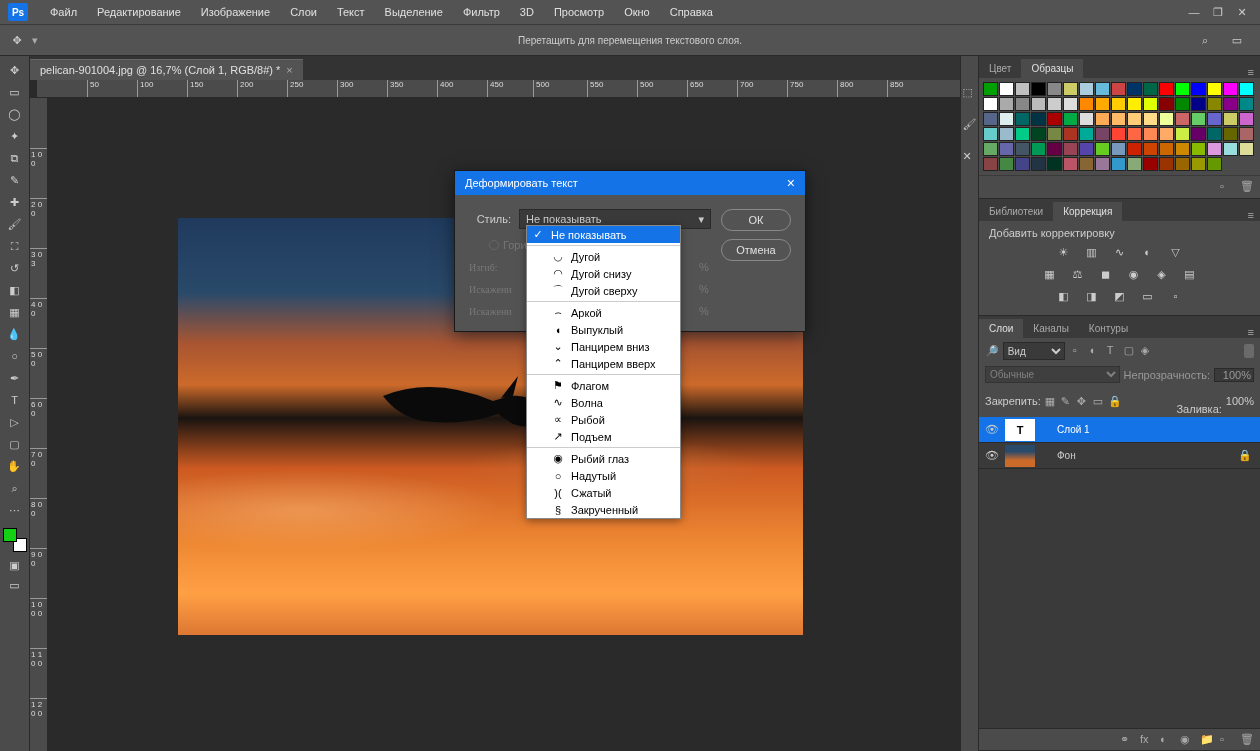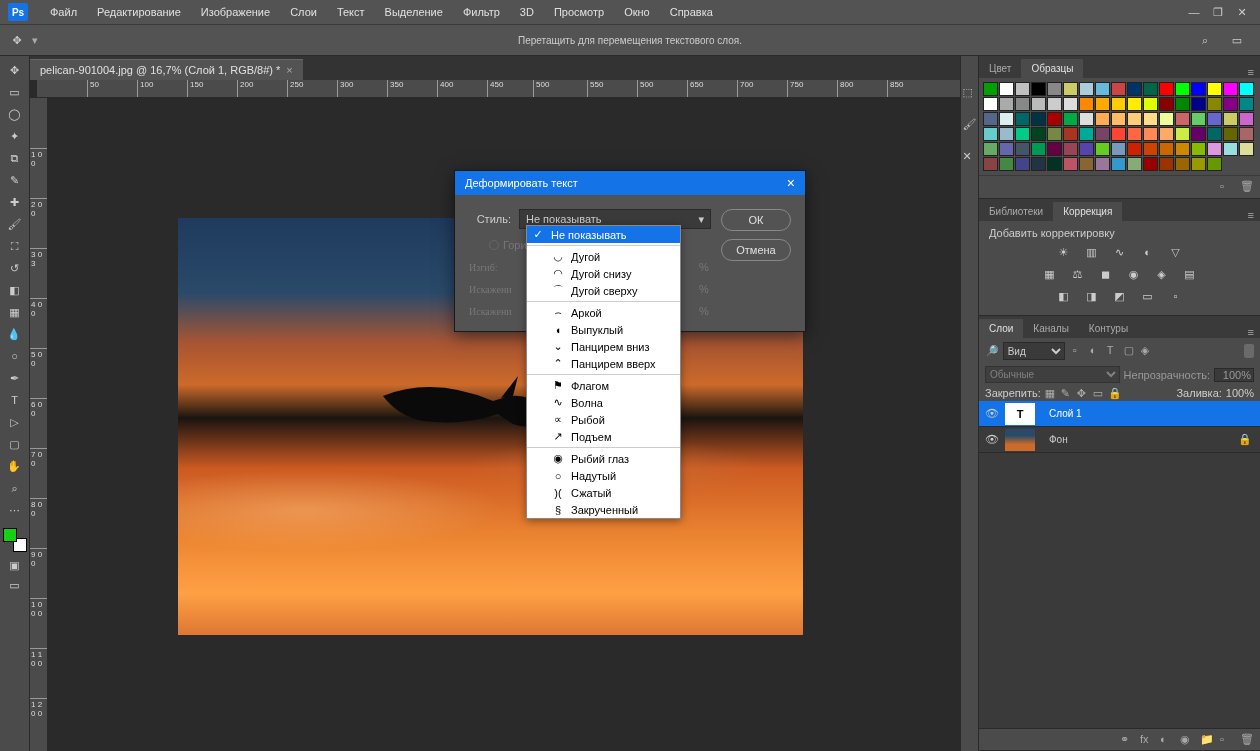--- a/index.html
+++ b/index.html
@@ -84,21 +84,21 @@
 .lk-icons { display: flex; gap: 4px; }
 .lk-icon { width: 12px; height: 12px; color: #aaa; }
 .layer-list { flex: 1; background: #3a3a3a; min-height: 60px; }
 .layer-row { display: flex; align-items: center; height: 26px; border-bottom: 1px solid #2a2a2a; }
 .layer-row.sel { background: #1473e6; }
 .layer-row.sel .layer-name { color: #fff; }
 .eye { width: 26px; text-align: center; color: #ccc; }
 .thumb { width: 30px; height: 22px; display: flex; align-items: center; justify-content: center; }
 .thumb.text { background: #fff; color: #000; font-weight: bold; }
 .thumb.img { background: linear-gradient(#2a4a6a 30%, #cc6a2a 70%); }
-.layer-name { color: #ccc; margin-left: 14px; font-size: 10px; text-align: right; }
+.layer-name { color: #ccc; margin-left: 22px; font-size: 10px; text-align: right; }
 .layer-lock { margin-left: auto; margin-right: 8px; color: #aaa; }
 .layer-footer { height: 22px; border-top: 1px solid #2a2a2a; display: flex; align-items: center; justify-content: flex-end; gap: 6px; padding: 0 6px; }
 
 
 .dialog { position: absolute; left: 454px; top: 170px; width: 352px; background: #535353; border: 1px solid #1a1a1a; box-shadow: 0 4px 16px rgba(0,0,0,0.5); z-index: 100; }
 .dialog-title { height: 24px; background: #1473e6; display: flex; align-items: center; padding: 0 10px; color: #fff; font-size: 11px; }
 .dialog-title .dx { margin-left: auto; cursor: pointer; color: #fff; font-size: 14px; }
 .dialog-body { padding: 14px; display: flex; gap: 10px; }
 .dlg-left { flex: 1; display: flex; flex-direction: column; gap: 10px; color: #ccc; }
 .dlg-row { display: flex; align-items: center; gap: 8px; position: relative; }
@@ -430,21 +430,21 @@
         </div>
         <div class="layer-lock-row">
           <span>Закрепить:</span>
           <div class="lk-icons">
             <div class="lk-icon">▦</div>
             <div class="lk-icon">✎</div>
             <div class="lk-icon">✥</div>
             <div class="lk-icon">▭</div>
             <div class="lk-icon">🔒</div>
           </div>
-          <span style="margin-left:auto;">Заливка:</span>
+          <span style="margin-left:auto;margin-top:16px;">Заливка:</span>
           <span class="pct">100%</span>
         </div>
         <div class="layer-list">
           <div class="layer-row sel">
             <div class="eye">👁</div>
             <div class="thumb text">T</div>
             <span class="layer-name">Слой 1</span>
           </div>
           <div class="layer-row">
             <div eye="" class="eye">👁</div>

